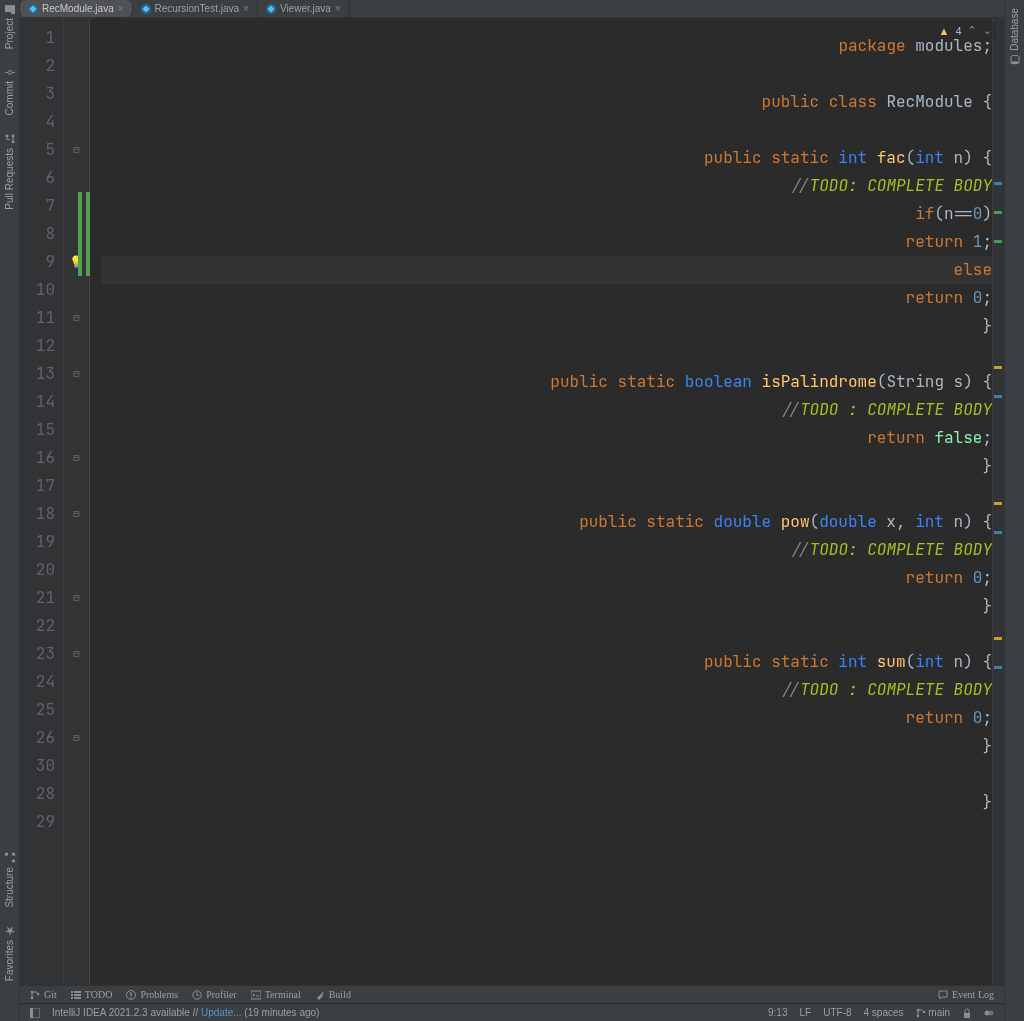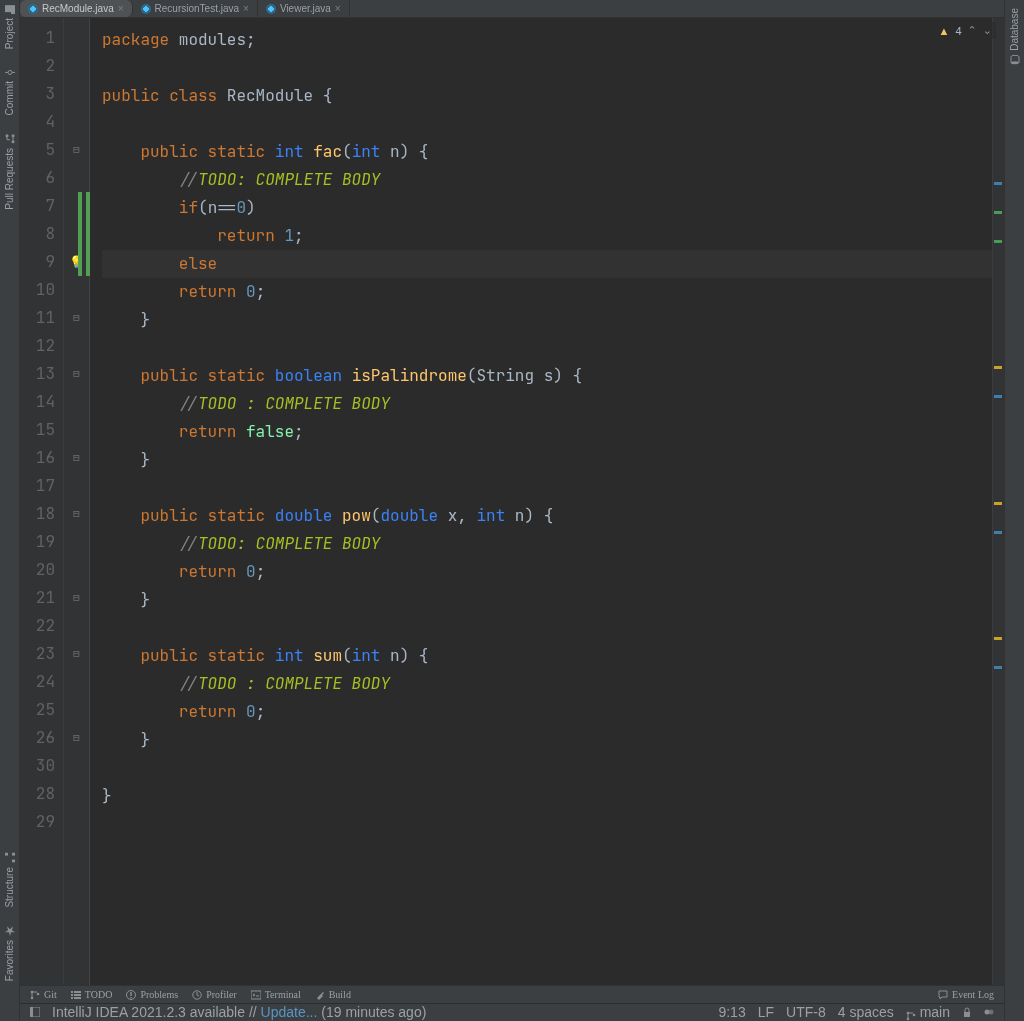--- a/index.html
+++ b/index.html
@@ -87,25 +87,26 @@
     padding-top:6px;
     font: 16px/28px monospace;
     border-right:1px solid #414345;
     position:relative;
   }
   .gutter-marks .mark { height:28px; display:flex; align-items:center; justify-content:center; }
   .fold { color:#6e6e6e; font-size:11px; }
   .bulb { color:#f0a732; font-size:12px; }
   .code {
     flex:1;
-    padding: 8px 0 0 12px;
+    padding: 14px 0 0 12px;
     font: italic 16px/28px "JetBrains Mono","Consolas",monospace;
     font-style: normal;
     white-space: pre;
     position:relative;
+    text-align:right;
   }
   .code .row { height:28px; }
   .hl-row { background:#323232; }
   .green-bar { position:absolute; left:-4px; width:4px; background:#529e52; }
   .kw { color:#cc7832; }
   .type { color:#3b82f6; }
   .pkg { color:#a9b7c6; }
   .method { color:#ffc66d; }
   .num { color:#6897bb; }
   .comment { color:#808080; font-style:italic; }
@@ -140,22 +141,22 @@
     height:18px; background:#3c3f41; border-top:1px solid #323232;
     display:flex; align-items:center; gap:14px; padding:0 10px;
     font-size:10px; color:#9aa0a6;font-family:Liberation Serif, serif;
   }
   .tools .spacer { flex:1; }
   .tools .titem { display:flex; align-items:center; gap:4px; cursor:pointer; }
 
   
   .status {
     height:18px; background:#3c3f41; border-top:1px solid #2a2c2d;
-    display:flex; padding:0 10px;
-    font-size:14px; color:#9aa0a6; gap:12px;
+    display:flex; align-items:center; padding:0 10px;
+    font-size:10px; color:#9aa0a6; gap:12px;
   }
   .status .spacer { flex:1; }
   .status .link { color:#5894c4; cursor:pointer; }
   .tinyicon{ width:10px;height:10px;display:inline-block;vertical-align:middle; }
 </style>
 </head>
 <body>
 
 <div class="root">
 

